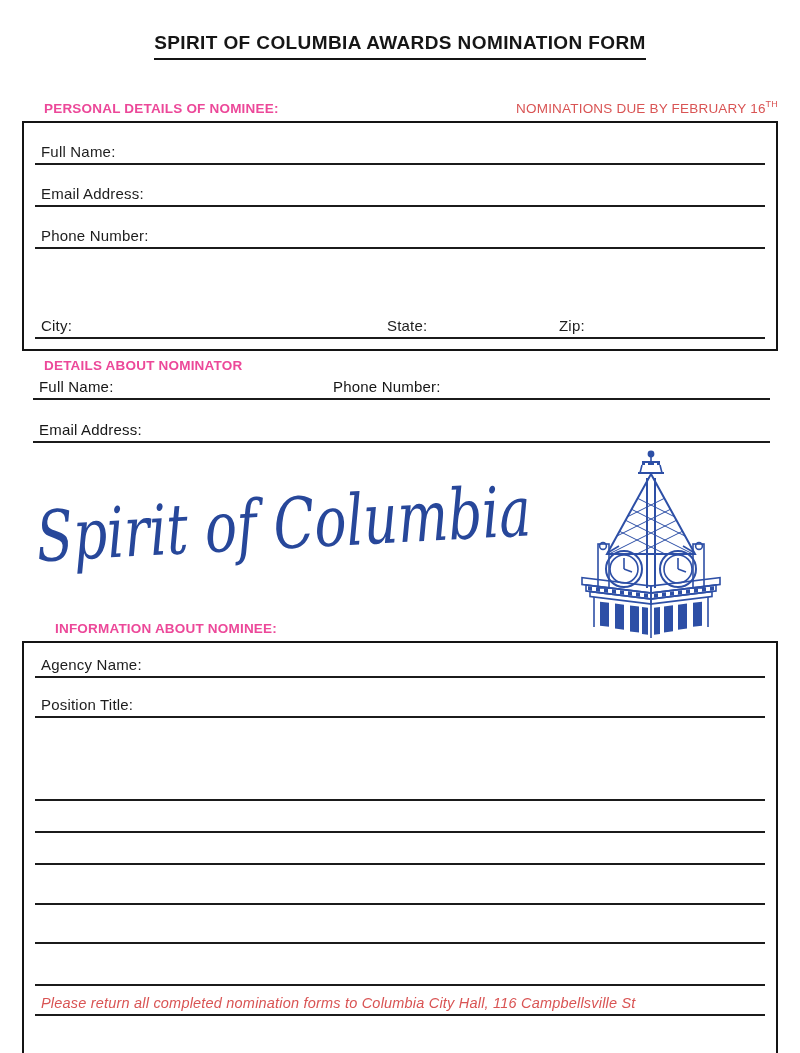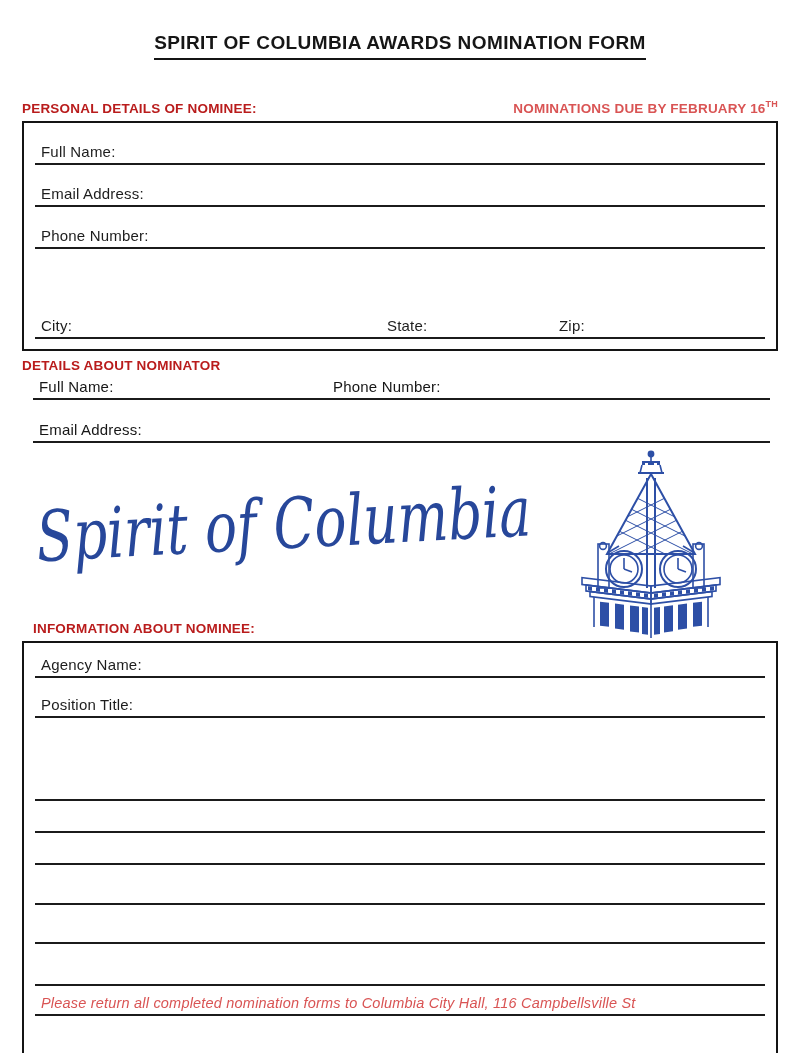--- a/index.html
+++ b/index.html
@@ -12,22 +12,22 @@
   
   .title-wrap { position:absolute; top:32px; left:0; width:100%; text-align:center; }
   .title {
     display:inline-block; font-size:19px; font-weight:bold; letter-spacing:.4px;
     border-bottom:2.5px solid #141414; padding-bottom:4px; white-space:nowrap;
   }
 
   
   .sect-row { position:absolute; left:22px; right:22px; display:flex; justify-content:space-between; align-items:flex-end; }
   .sect-row.first { top:99px; }
-  .heading { font-size:13.5px; font-weight:bold; letter-spacing:.2px; color:#b91c1c; }
-  .due { font-size:13.5px; font-weight:bold; letter-spacing:.2px; color:#d95454; white-space:nowrap; }
+  .heading { font-size:13.5px; font-weight:bold; letter-spacing:.2px; color:#ec4899;margin-left:22px; }
+  .due { font-size:13.5px; font-weight:normal; letter-spacing:.2px; color:#d95454; white-space:nowrap; }
   .due sup { font-size:9px; vertical-align:super; }
 
   
   .box { position:absolute; left:22px; right:22px; border:2.5px solid #141414; background:#fff; }
   .box1 { top:121px; height:230px; }
   .box2 { top:641px; height:508px; }
 
   
   .frow { position:absolute; left:11px; right:11px; height:26px; border-bottom:2px solid #1b1b1b; }
   .frow .lbl { position:absolute; bottom:3px; left:6px; font-size:15px; letter-spacing:.2px; color:#1d1d1d; white-space:nowrap; }

